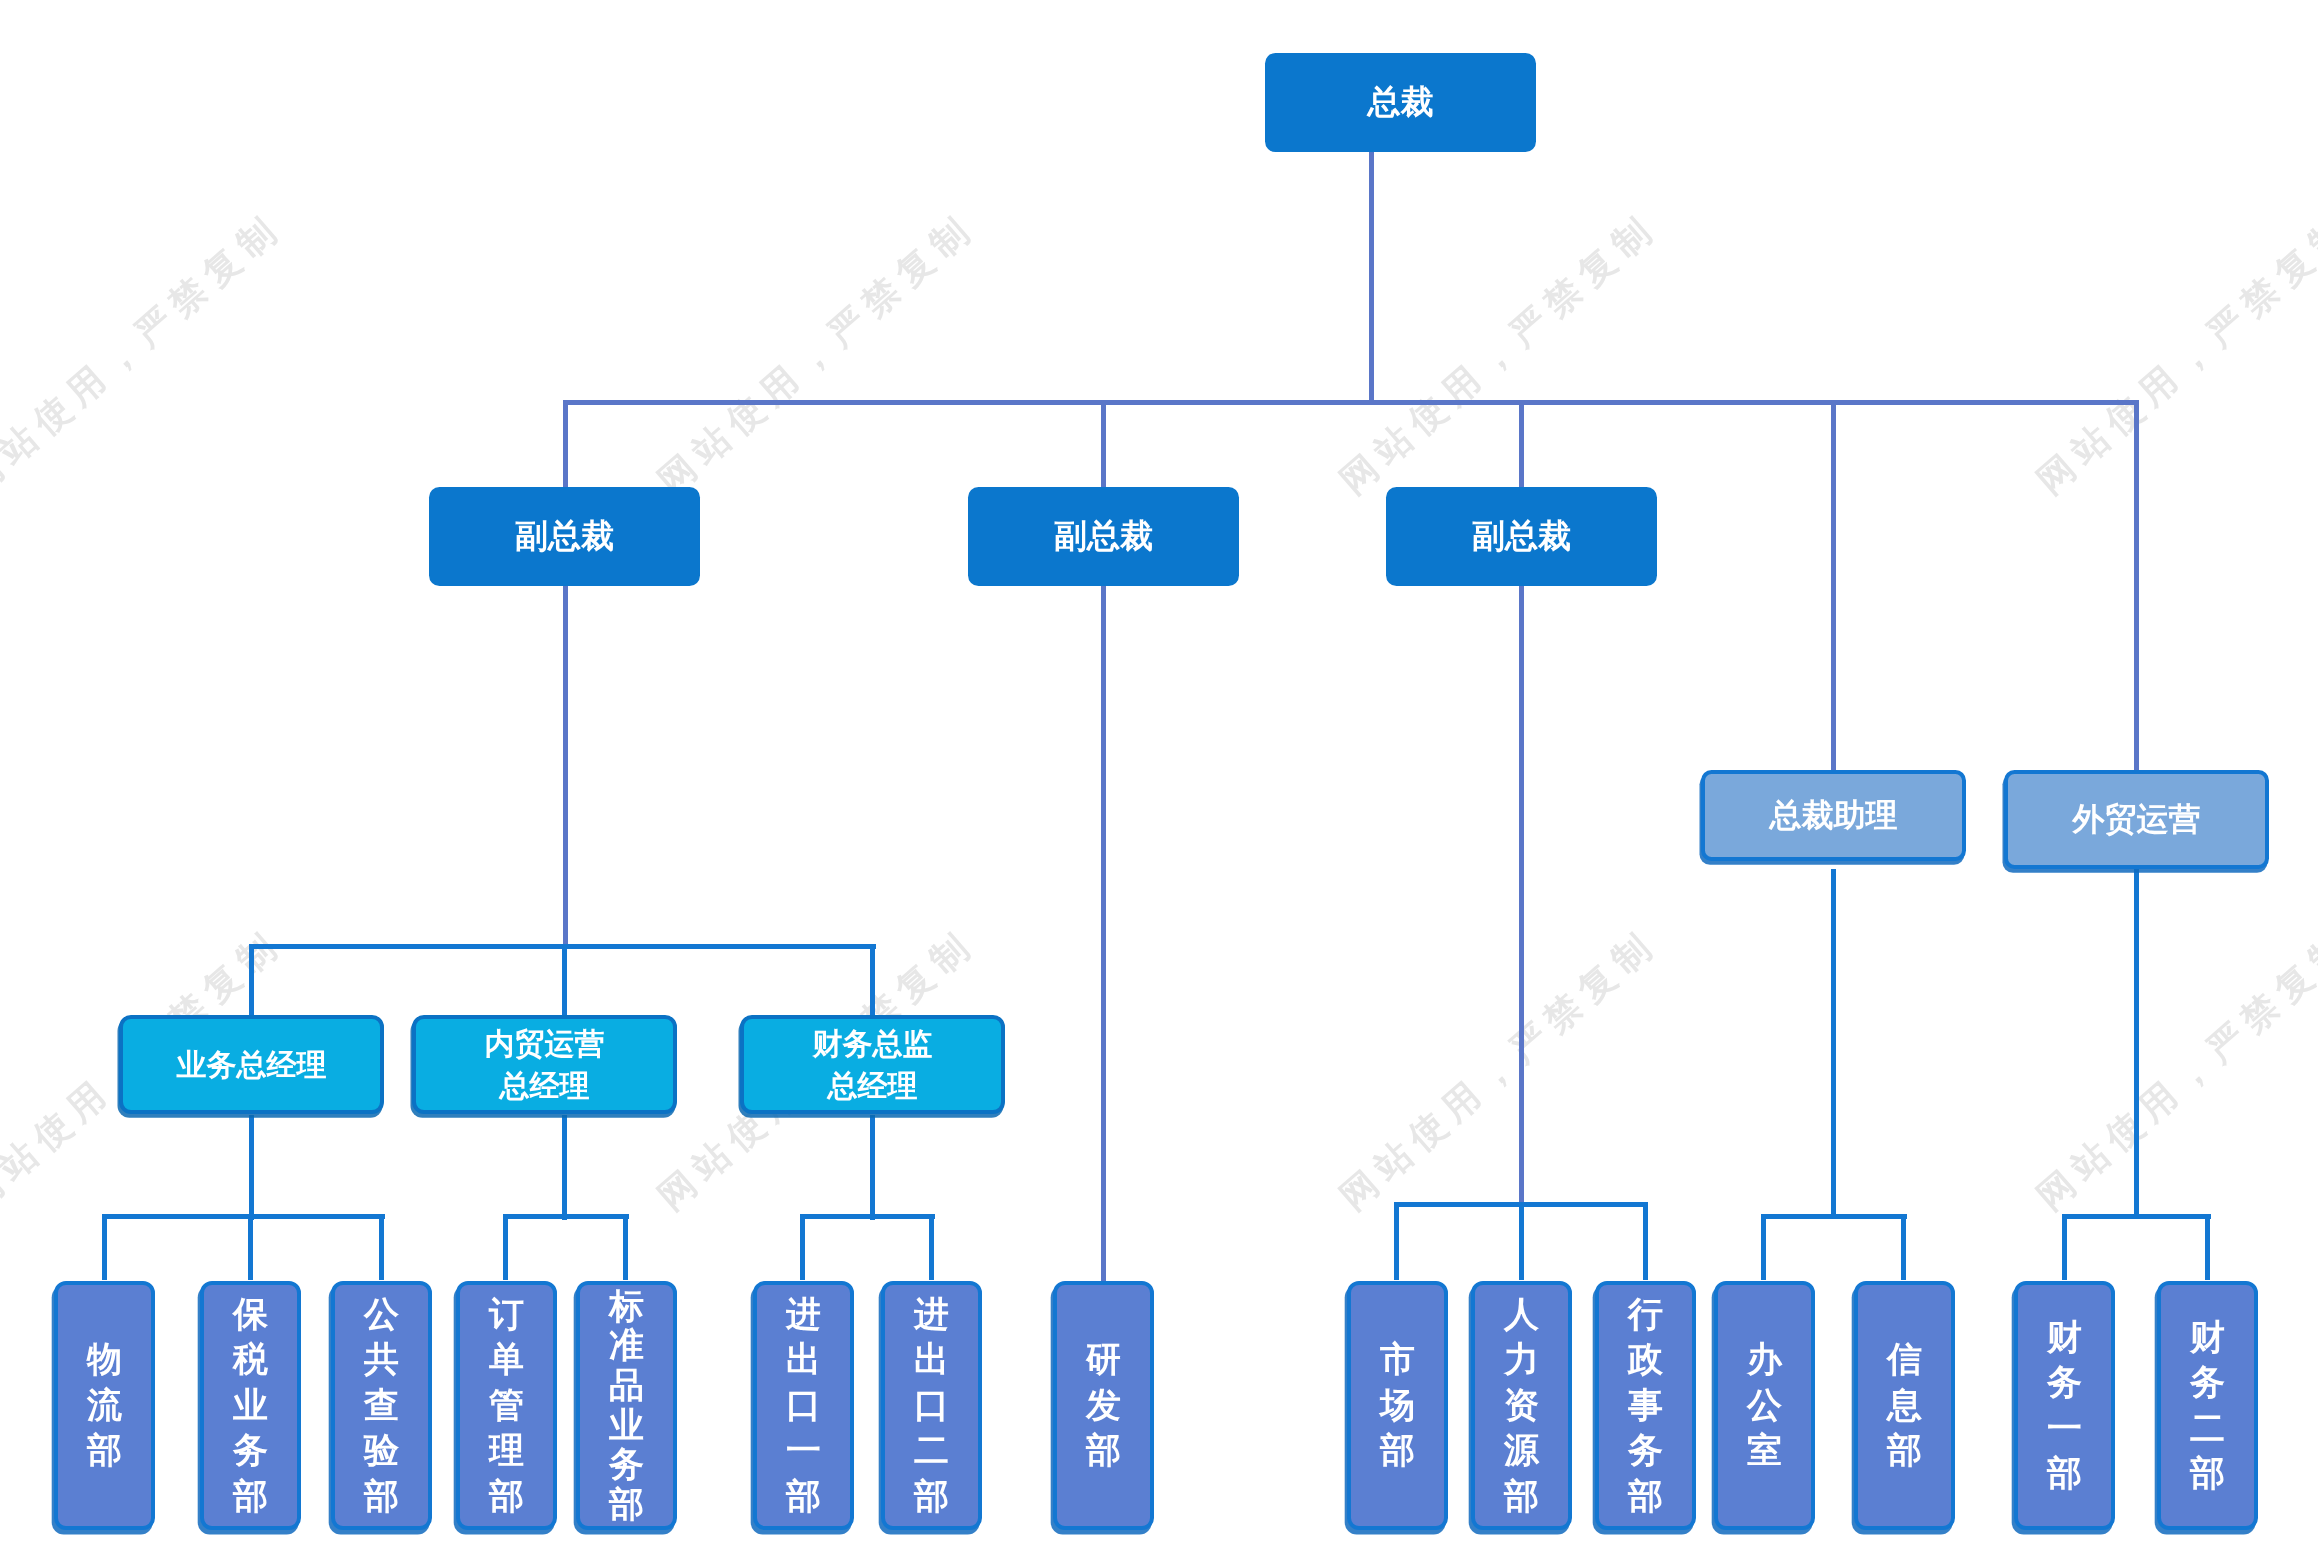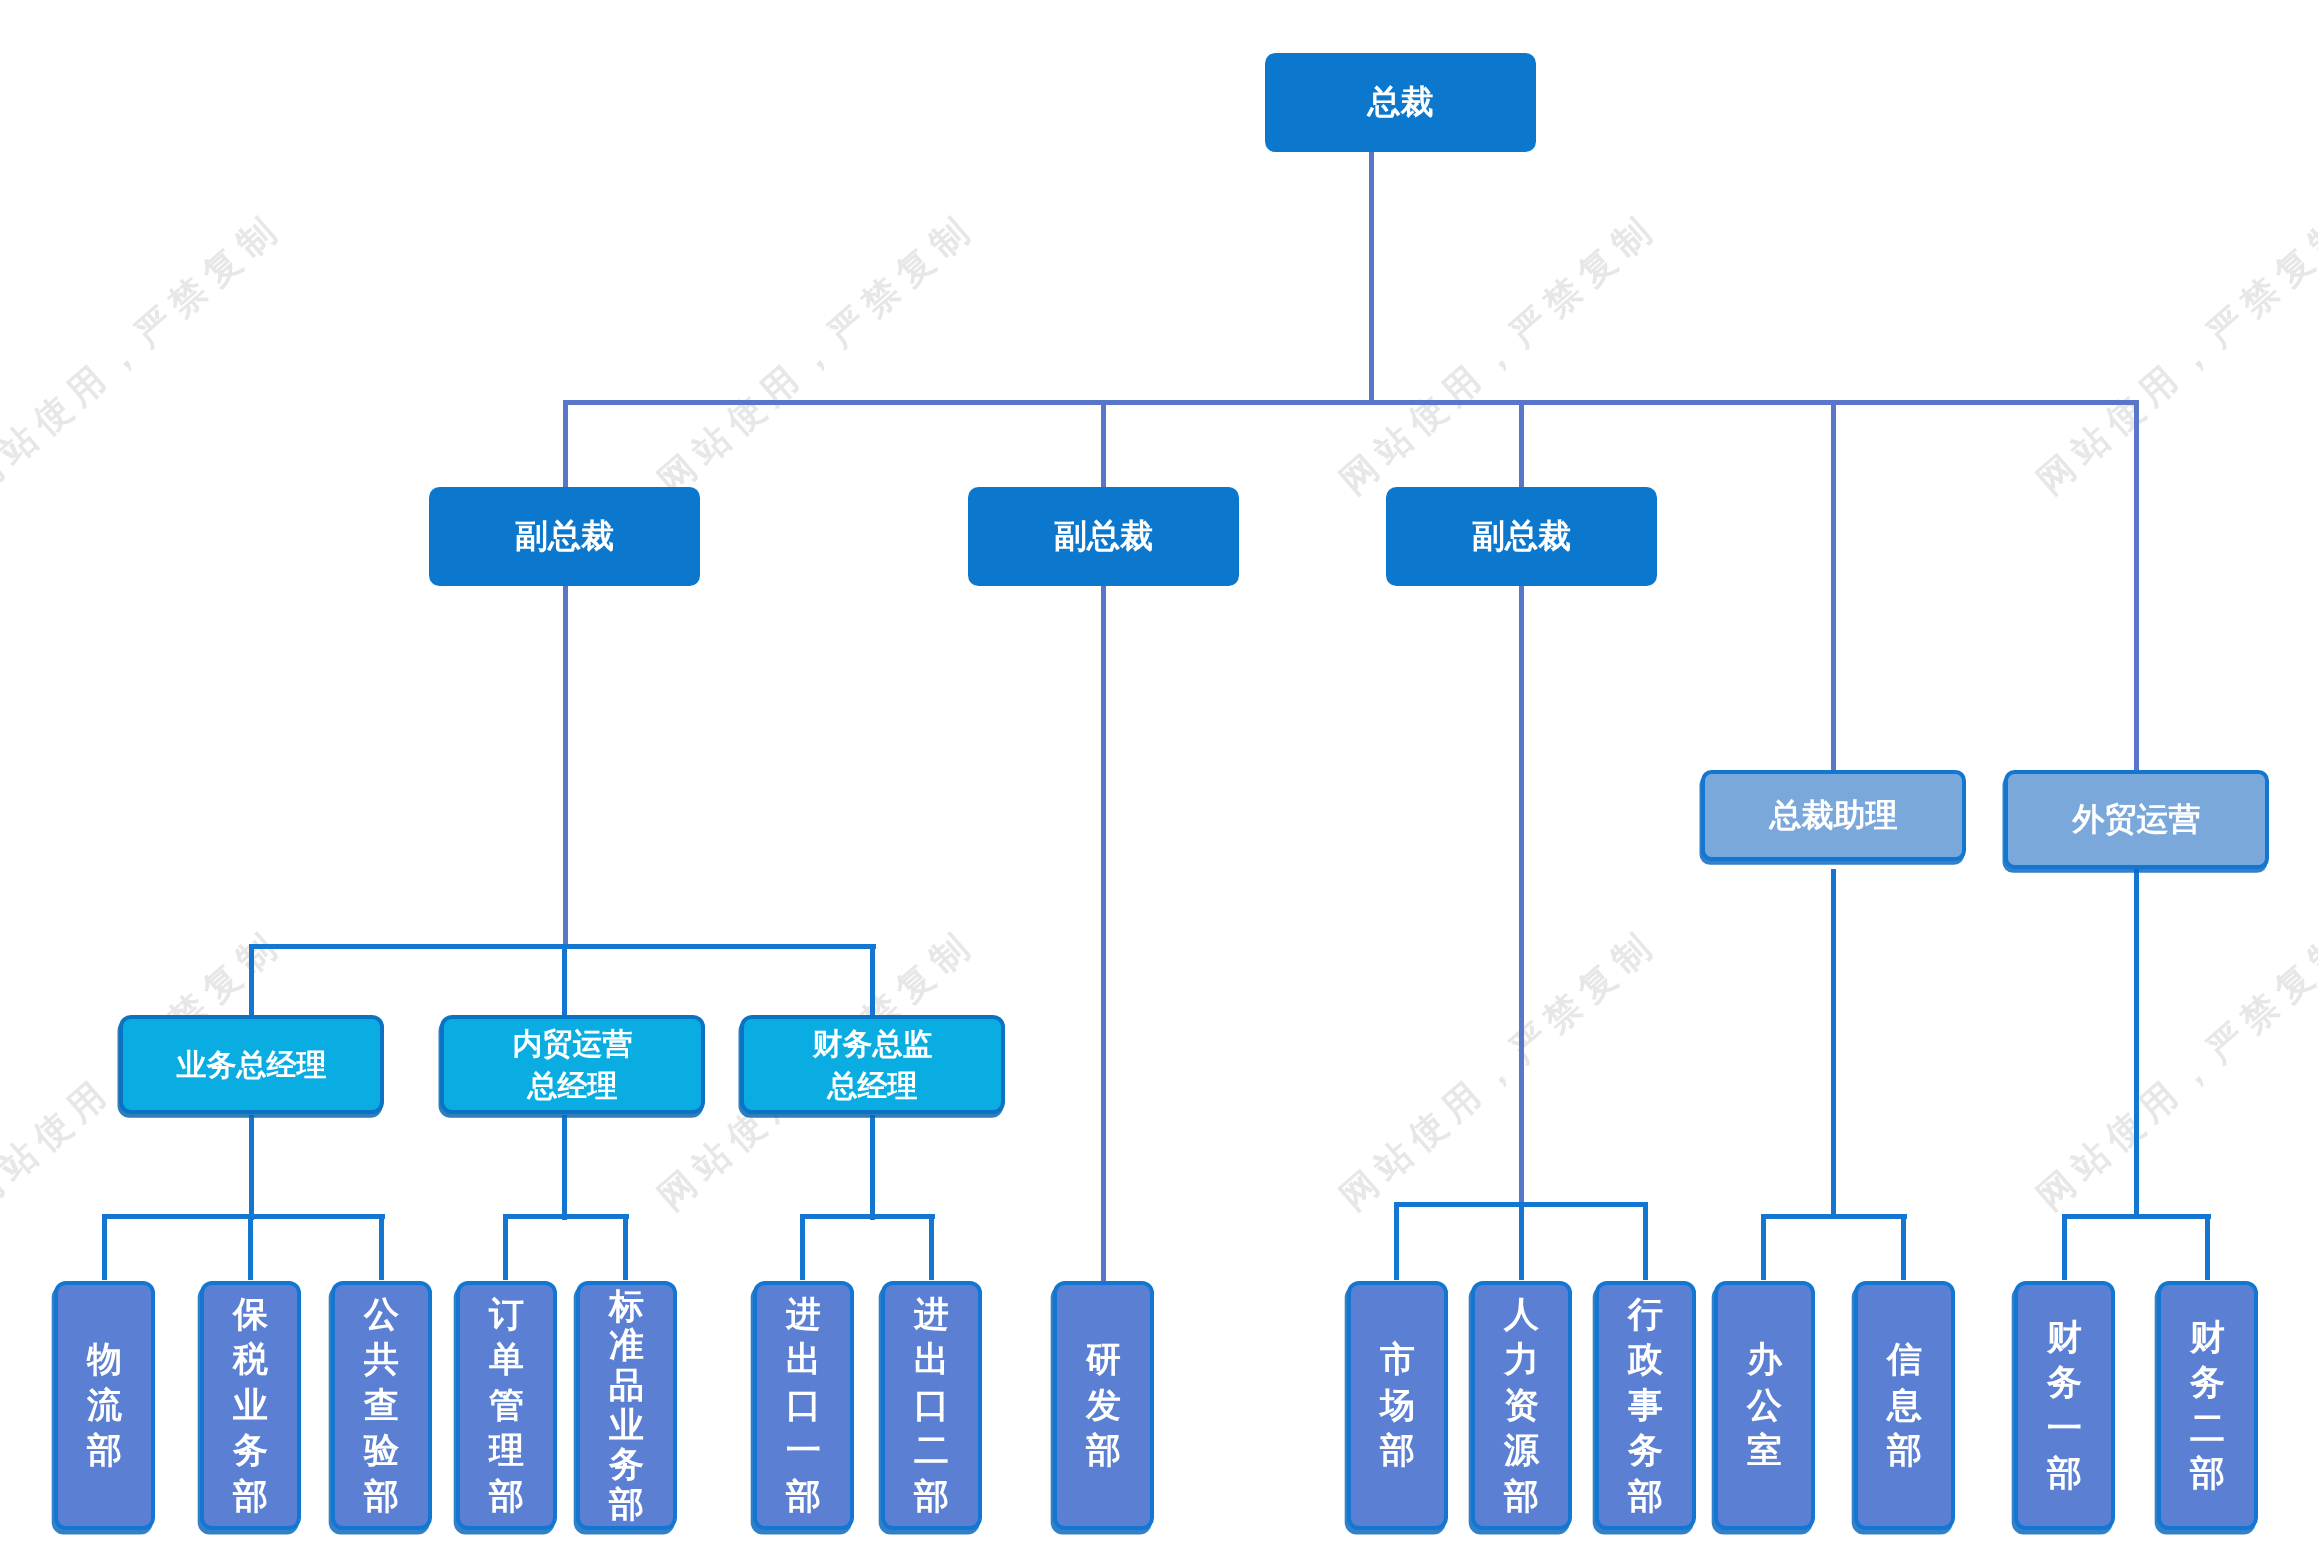--- a/index.html
+++ b/index.html
@@ -127,21 +127,21 @@
       <div class="node primary" style="left: 1386px; top: 487px; width: 271px; height: 99px; color: rgb(255, 255, 255); background: rgb(11, 119, 205);">
         <span>副总裁</span>
       </div>
       <div class="node assistant" style="left: 1701px; top: 770px; width: 265px; height: 91px; color: rgb(255, 255, 255); background: rgb(122, 168, 219); border-color: rgb(19, 119, 210);">
         <span>总裁助理</span>
       </div>
       <div class="node assistant" style="left: 2004px; top: 770px; width: 265px; height: 99px; color: rgb(255, 255, 255); background: rgb(122, 168, 219); border-color: rgb(19, 119, 210);">
         <span>外贸运营</span>
       </div>
       <div class="node manager" style="left: 119px; top: 1015px; width: 265px; height: 99px; color: rgb(255, 255, 255); background: rgb(9, 173, 226); border-color: rgb(11, 114, 196);"><span>业务总经理</span></div>
-      <div class="node manager" style="left: 440px; top: 1015px; width: 265px; height: 99px; color: rgb(255, 255, 255); background: rgb(9, 173, 226); border-color: rgb(11, 114, 196);"><span>内贸运营
+      <div class="node manager" style="left: 412px; top: 1015px; width: 265px; height: 99px; color: rgb(255, 255, 255); background: rgb(9, 173, 226); border-color: rgb(11, 114, 196);"><span>内贸运营
 总经理</span></div>
       <div class="node manager" style="left: 740px; top: 1015px; width: 265px; height: 99px; color: rgb(255, 255, 255); background: rgb(9, 173, 226); border-color: rgb(11, 114, 196);"><span>财务总监
 总经理</span></div>
       <div class="node department" style="left: 54px; top: 1281px; width: 101px; height: 249px; color: rgb(255, 255, 255); background: rgb(91, 127, 210); border-color: rgb(19, 119, 210);">
         <div class="vtext">
           <span>物</span>
           <span>流</span>
           <span>部</span>
         </div>
       </div>

